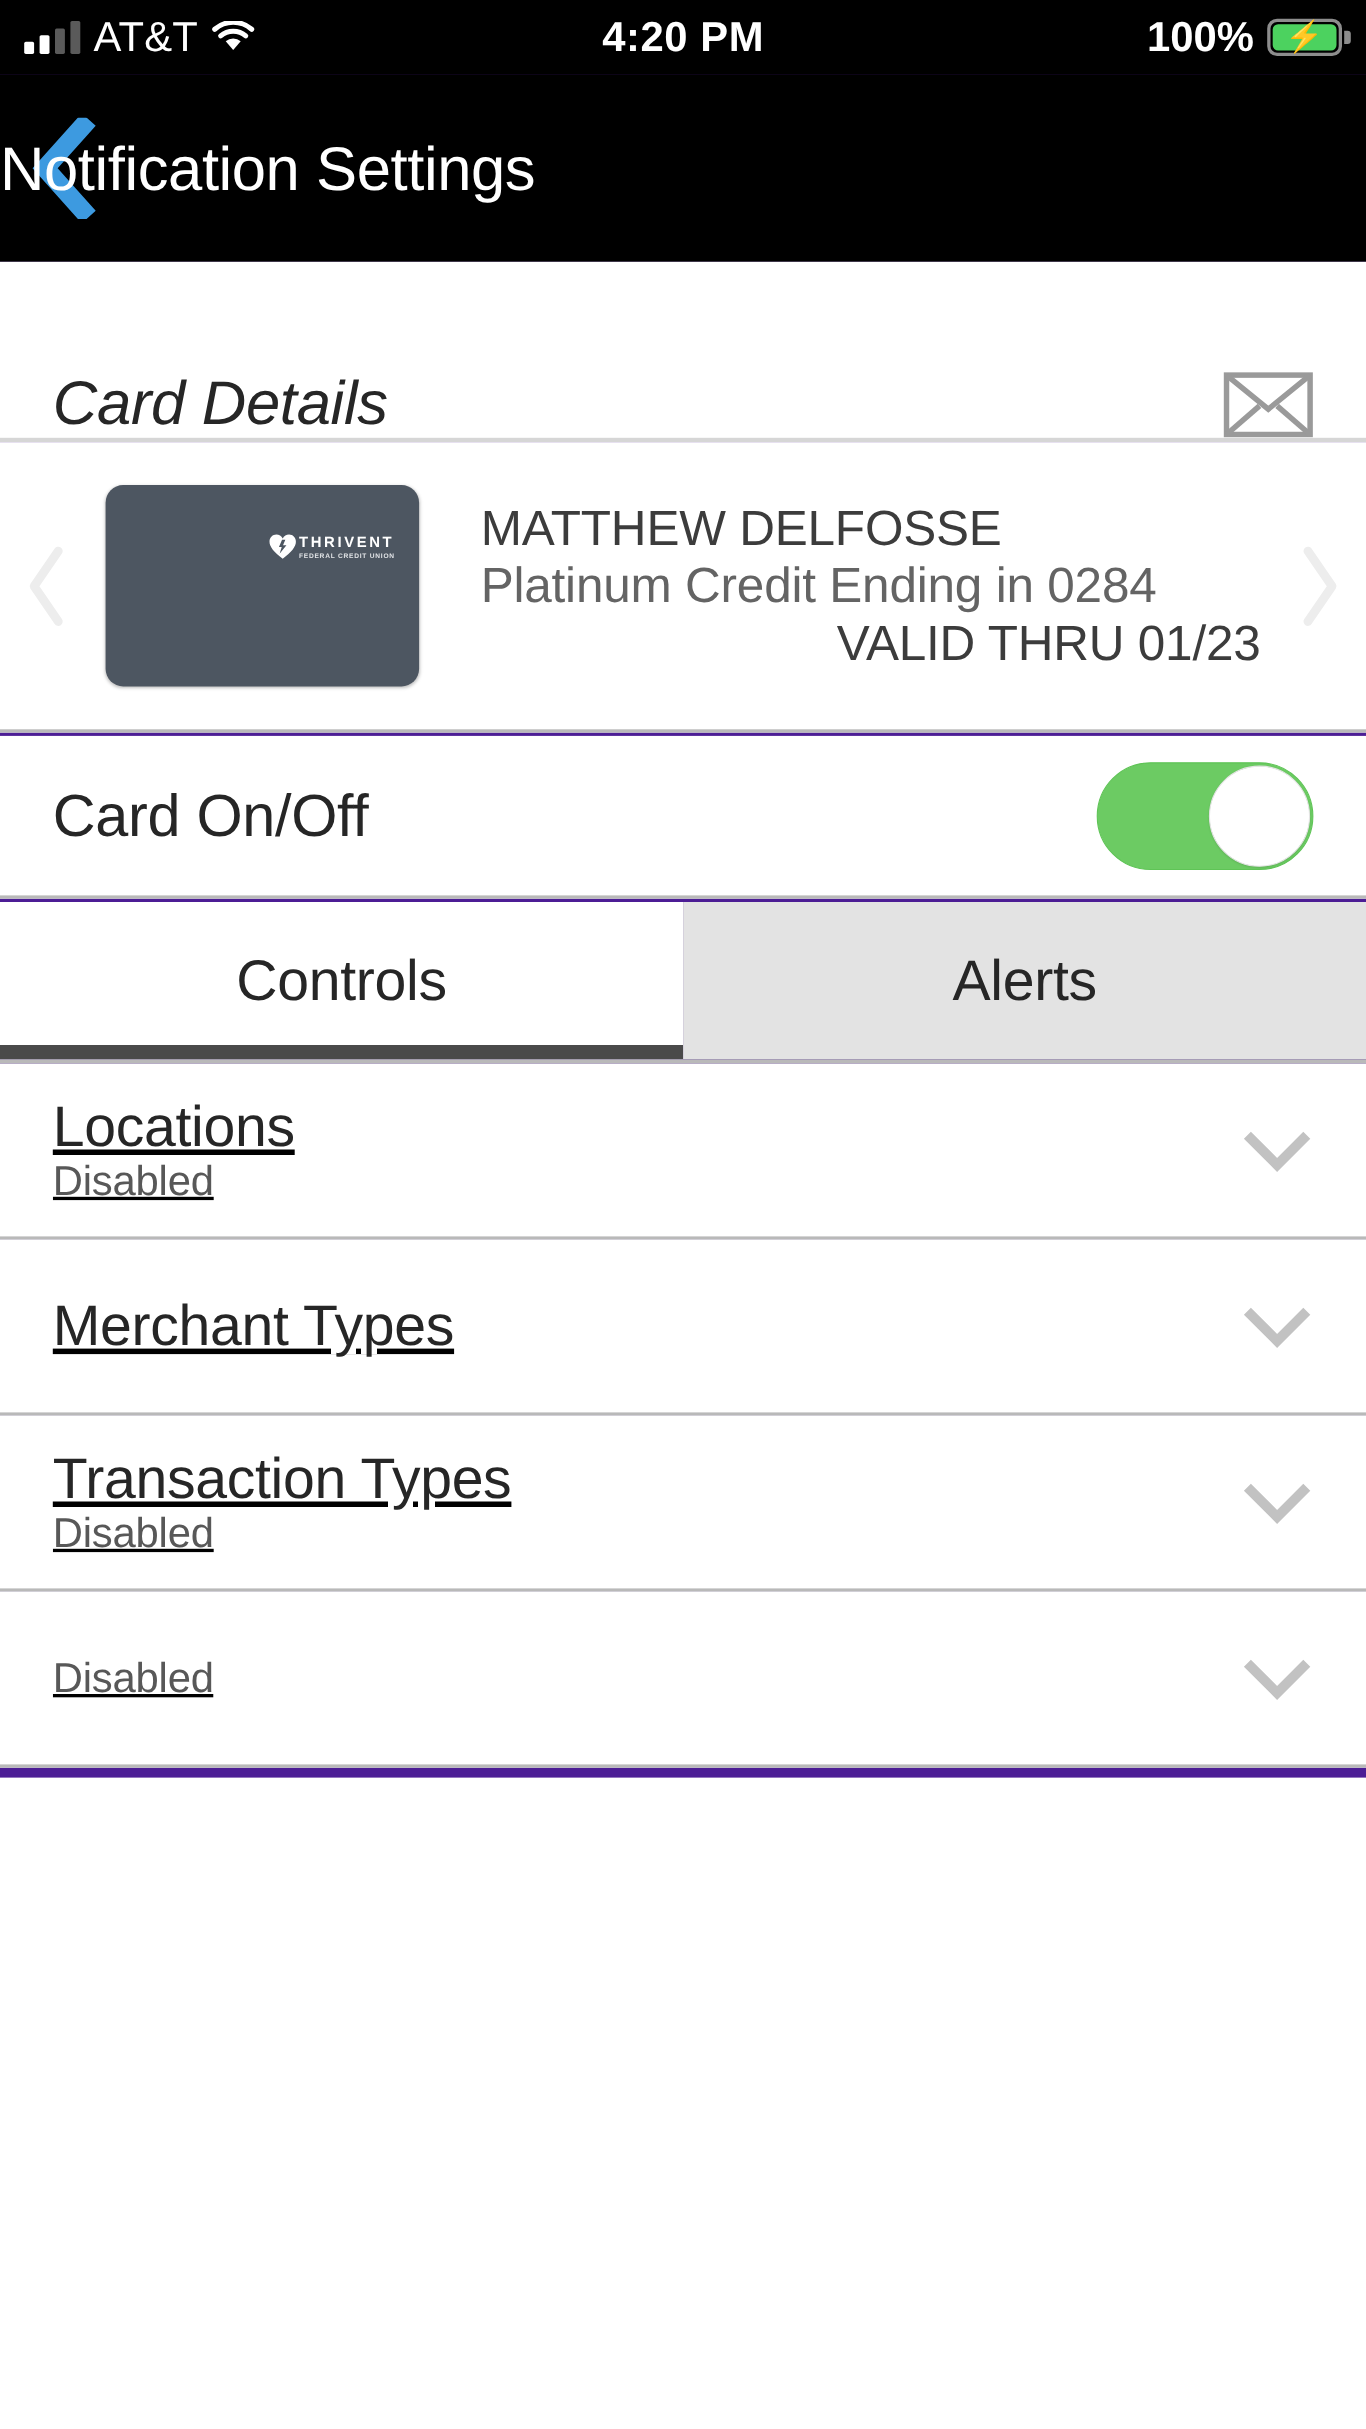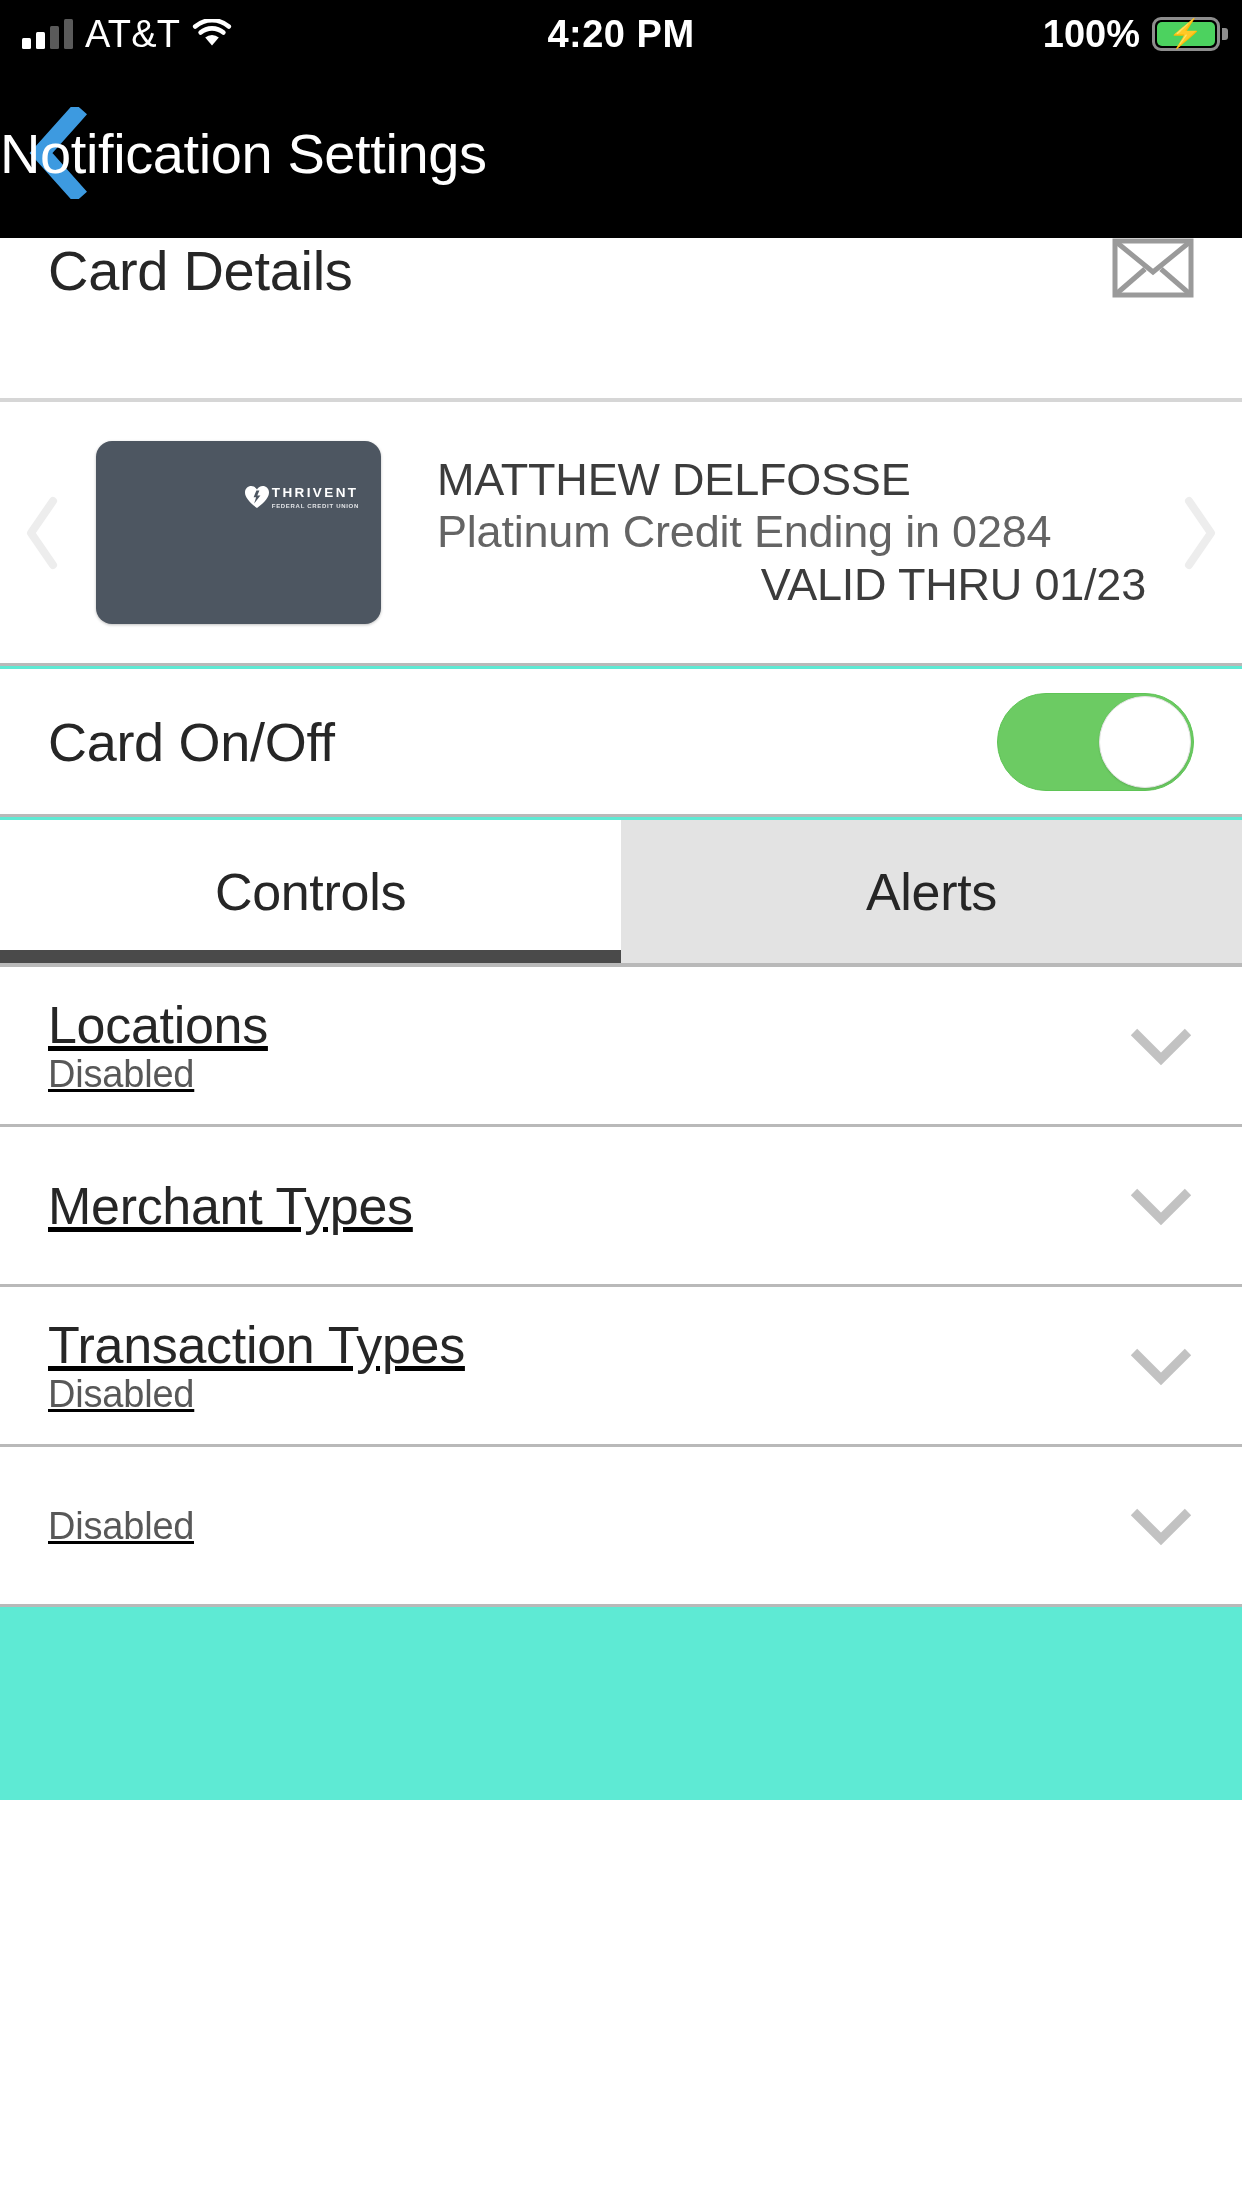--- a/index.html
+++ b/index.html
@@ -2,21 +2,21 @@
 <html><head>
 <meta charset="utf-8">
 <style>
   * { margin:0; padding:0; box-sizing:border-box; }
   html, body {
     width:1242px; height:2208px;
     background:#ffffff;
     font-family:"Liberation Sans", sans-serif;
     overflow:hidden;
   }
-  .screen { position:relative; width:1242px; height:1800px; background:#5eead4; }
+  .screen { position:relative; width:1242px; height:1616px; background:#4c1d95; }
 
   
   .statusbar {
     position:absolute; top:0; left:0; width:1242px; height:68px;
     background:#000; color:#fff;
     display:flex; align-items:center;
   }
   .sb-left { position:absolute; left:22px; display:flex; align-items:center; gap:12px; }
   .signal { display:flex; align-items:flex-end; gap:5px; height:30px; }
   .signal i { display:block; width:9px; border-radius:1.5px; background:#ffffff; }
@@ -63,22 +63,23 @@
   .nav-title {
     position:absolute; left:0; top:50%; transform:translateY(-50%);
     width:1242px; 
     font-size:56px; letter-spacing:-.4px;
   }
 
   
   .card-details-header {
     position:absolute; top:238px; left:0; width:1242px; height:164px;
     background:#fff; border-bottom:4px solid #d6d6d6;
-    display:flex; align-items:flex-start; justify-content:space-between;
+    display:flex; align-items:flex-end; justify-content:space-between;
     padding:0 48px;
+    font-style:italic;
   }
   .cd-title { font-size:56px; color:#262626; letter-spacing:-.3px; }
   .envelope { width:82px; height:60px; position:relative; cursor:pointer; }
 
   
   .carousel {
     position:absolute; top:402px; left:0; width:1242px; height:264px;
     background:#fff; border-bottom:3px solid #b9b9b9;
     display:flex; align-items:center;
   }

